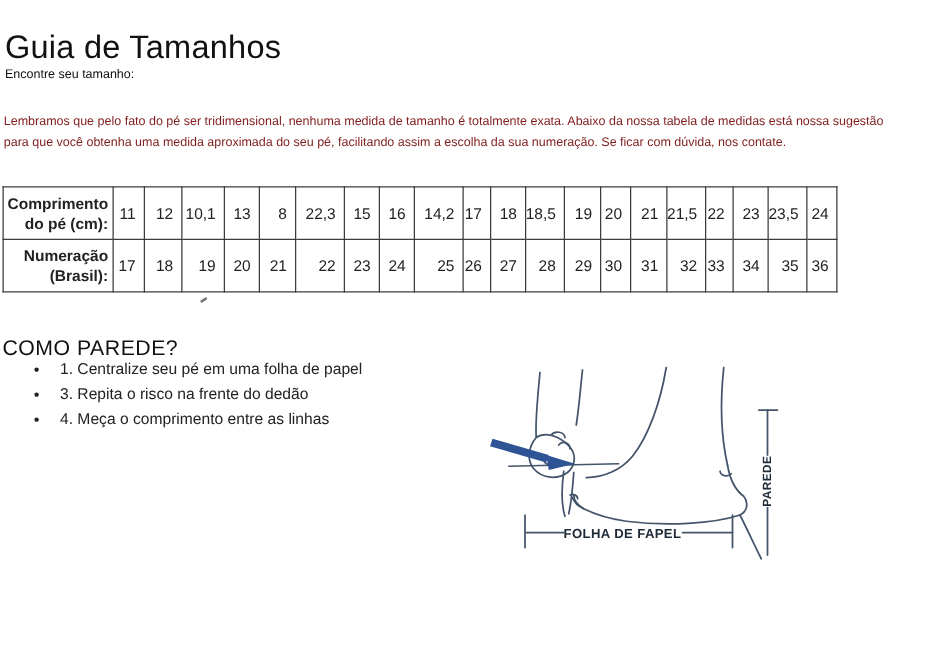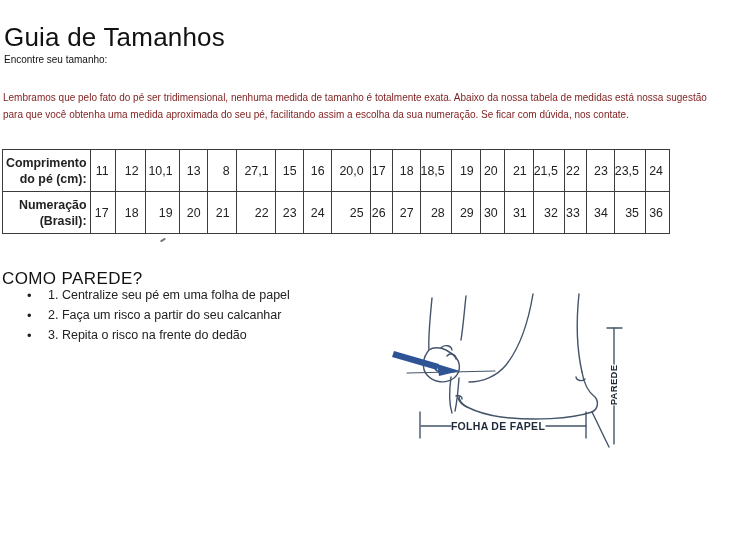--- a/index.html
+++ b/index.html
@@ -77,24 +77,24 @@
       <col style="width: 24px;">
     </colgroup>
   <tbody>
     <tr>
       <th>Comprimento do pé (cm):</th>
     <td>11</td>
         <td>12</td>
         <td>10,1</td>
         <td>13</td>
         <td>8</td>
-        <td>27,1</td>
+        <td>22,3</td>
         <td>15</td>
         <td>16</td>
-        <td>20,0</td>
+        <td>14,2</td>
         <td>17</td>
         <td>18</td>
         <td>18,5</td>
         <td>19</td>
         <td>20</td>
         <td>21</td>
         <td>21,5</td>
         <td>22</td>
         <td>23</td>
         <td>23,5</td>
@@ -125,22 +125,22 @@
       </tr>
   </tbody>
 </table>
 
 <div class="stray-mark"></div>
 
 <h3 class="how-heading">COMO PAREDE?</h3>
 
 <ul class="steps">
   <li>1. Centralize seu pé em uma folha de papel</li>
-  <li>2. Faça um risco a partir do seu calcanhar</li>
   <li>3. Repita o risco na frente do dedão</li>
+  <li>4. Meça o comprimento entre as linhas</li>
 </ul>
 
 <svg class="illustration" viewBox="0 0 274 184" xmlns="http://www.w3.org/2000/svg">
   <g fill="none" stroke="#44546a" stroke-width="1.4" stroke-linecap="round" stroke-linejoin="round">
 
     <path d="M49,18 C47,38 45,58 46,70"></path>
     <path d="M83,16 C81,34 80,48 78,60"></path>
 
     <path d="M150,14 C145,44 135,70 123,85 C114,96 100,102 86,102"></path>
     <path d="M196,14 C193,42 194,70 199,92"></path>

